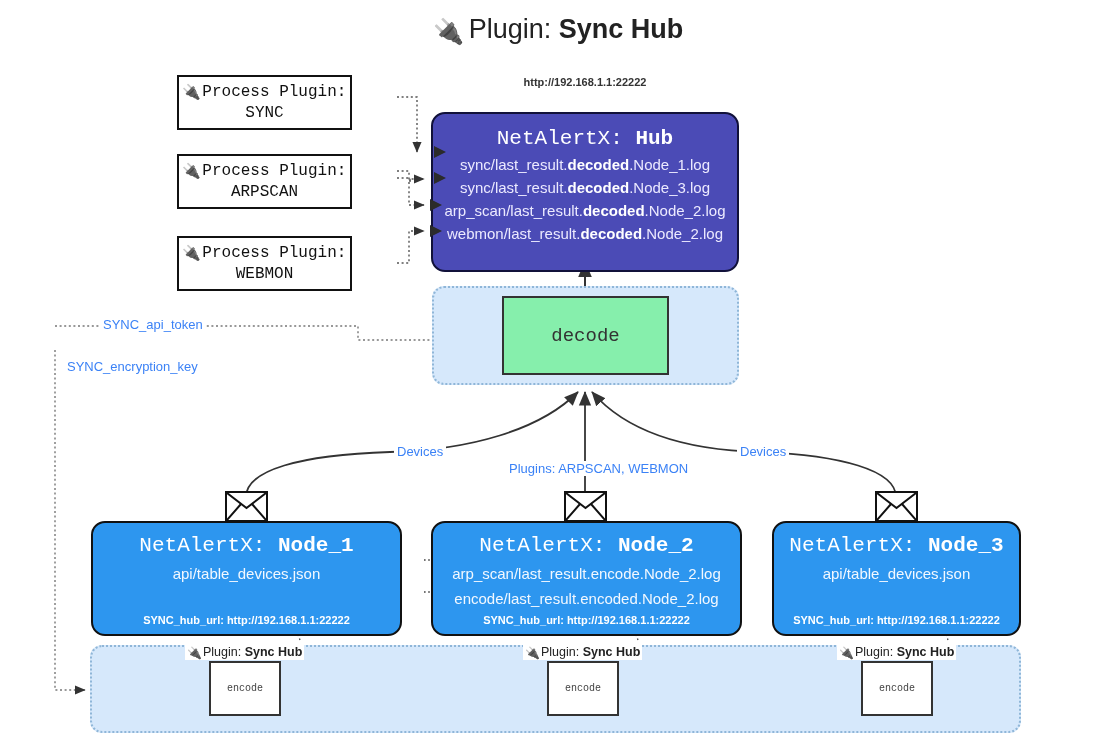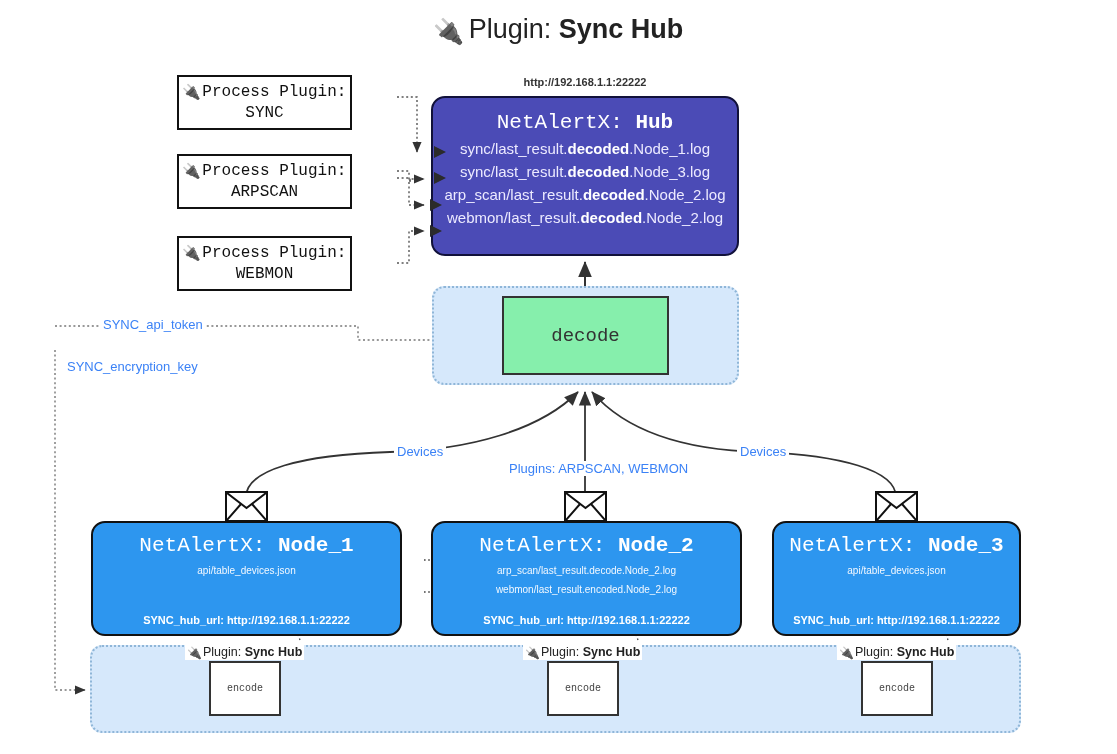--- a/index.html
+++ b/index.html
@@ -15,21 +15,21 @@
   #title .bold{font-weight:bold;}
 
   
   .procbox{border:2px solid #111;background:#fff;width:175px;height:55px;
            display:flex;flex-direction:column;align-items:center;justify-content:center;
            font-family:"Liberation Mono","DejaVu Sans Mono",monospace;font-size:16px;color:#111;line-height:1.28;}
   .procbox .l1{white-space:nowrap;}
   .procbox .l1 .plug{font-family:"Liberation Sans",sans-serif;font-size:15px;vertical-align:-1px;margin-right:1px;}
 
   
-  #hub{left:431px;top:96px;width:308px;height:160px;background:#4b4bb6;border:2px solid #11113a;
+  #hub{left:431px;top:112px;width:308px;height:160px;background:#4b4bb6;border:2px solid #11113a;
        border-radius:14px;}
   #hub .hub-title{margin-top:13px;text-align:center;color:#fff;font-weight:bold;font-size:21px;
        font-family:"Liberation Mono","DejaVu Sans Mono",monospace;}
   #hub .hub-title .thin{font-weight:normal;}
   #hub .logline{color:#eceaff;font-size:15px;text-align:center;margin-top:6px;white-space:nowrap;}
   #hub .logline b{color:#ffffff;font-weight:bold;margin-top:44px;}
   #huburl{left:431px;top:76px;width:308px;text-align:center;font-size:11px;color:#333;font-weight:600;}
 
   
   #decodewrap{left:432px;top:286px;width:307px;height:99px;background:#d6e8fb;
@@ -39,21 +39,21 @@
              font-family:"Liberation Mono","DejaVu Sans Mono",monospace;font-size:19px;color:#333;}
 
   
   .edgelabel{font-size:13px;color:#3b82f6;background:#fff;padding:0 3px;white-space:nowrap;}
 
   
   .nodebox{background:#2d96ef;border:2px solid #111;border-radius:14px;height:115px;}
   .nodebox .n-title{margin-top:11px;text-align:center;color:#fff;font-weight:bold;font-size:21px;
                     font-family:"Liberation Mono","DejaVu Sans Mono",monospace;}
   .nodebox .n-title .thin{font-weight:normal;}
-  .nodebox .n-line{color:#f2f8ff;font-size:10px;text-align:center;margin-top:8px;white-space:nowrap;}
+  .nodebox .n-line{color:#f2f8ff;font-size:15px;text-align:center;margin-top:8px;white-space:nowrap;}
   .nodebox .n-foot{color:#ffffff;font-size:11px;font-weight:600;text-align:center;
                    position:absolute;left:0;right:0;bottom:8px;white-space:nowrap;}
 
   
   .env{width:43px;height:31px;background:#fff;border:2px solid #111;}
 
   
   #encwrap{left:90px;top:645px;width:931px;height:88px;background:#d6e8fb;
            border:2px dotted #8fb6d8;border-radius:12px;}
   .encbox{width:72px;height:55px;background:#fff;border:2px solid #333;
@@ -209,22 +209,22 @@
     </div>
     <div class="n-line">api/table_devices.json</div>
     <div class="n-foot">SYNC_hub_url: http://192.168.1.1:22222</div>
   </div>
 
   <div class="node nodebox" style="left:431px;top:521px;width:311px;">
     <div class="n-title">
       <span class="thin">NetAlertX:</span>
       <span>Node_2</span>
     </div>
-    <div class="n-line">arp_scan/last_result.decode.Node_2.log</div>
-    <div class="n-line">webmon/last_result.encoded.Node_2.log</div>
+    <div class="n-line">arp_scan/last_result.encode.Node_2.log</div>
+    <div class="n-line">encode/last_result.encoded.Node_2.log</div>
     <div class="n-foot">SYNC_hub_url: http://192.168.1.1:22222</div>
   </div>
 
   <div class="node nodebox" style="left:772px;top:521px;width:249px;">
     <div class="n-title">
       <span class="thin">NetAlertX:</span>
       <span>Node_3</span>
     </div>
     <div class="n-line">api/table_devices.json</div>
     <div class="n-foot">SYNC_hub_url: http://192.168.1.1:22222</div>

